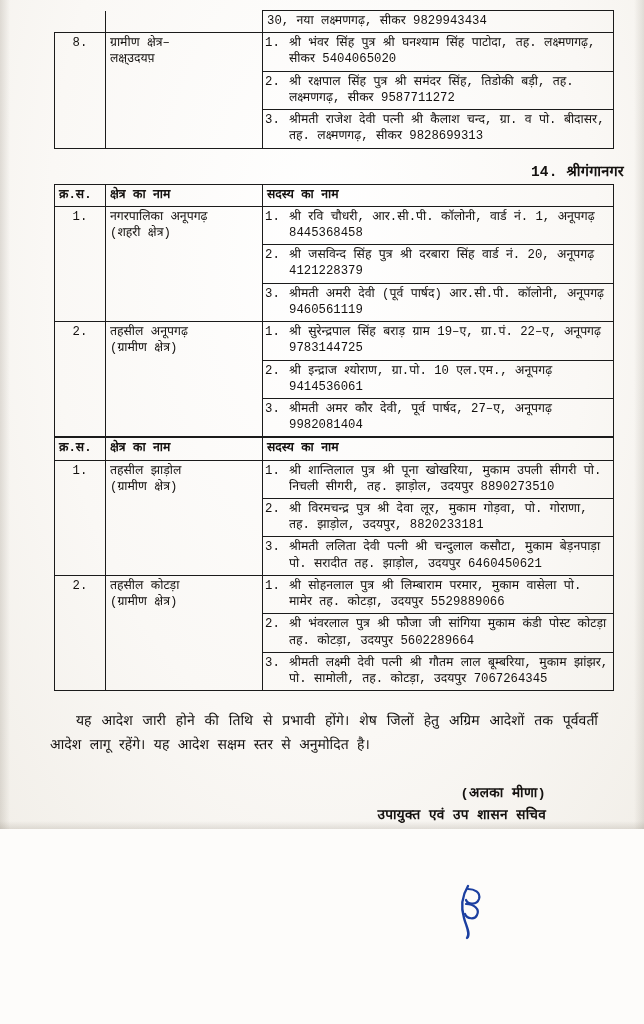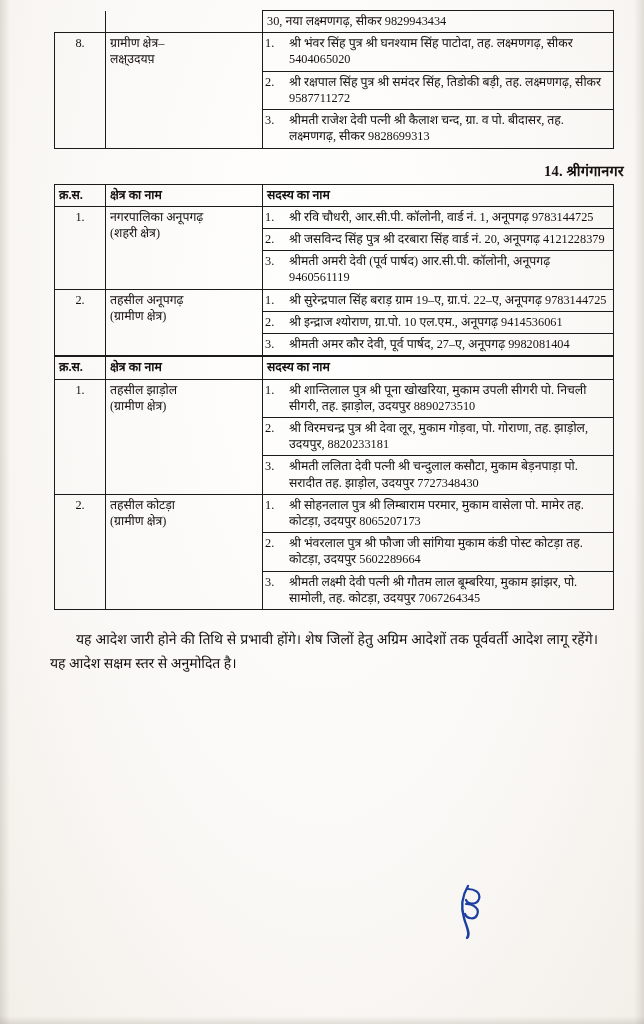--- a/index.html
+++ b/index.html
@@ -11,25 +11,26 @@
     height: 1024px;
     background: #fdfcfa;
     font-family: "Liberation Serif", serif;
     color: #14110f;
     position: relative;
     overflow: hidden;
   }
   .page {
     position: relative;
     width: 644px;
-    height: 1024px;
+    height: 829px;
     box-sizing: border-box;
     padding: 10px 20px 0 20px;
     background:
       radial-gradient(ellipse at 50% 30%, #ffffff 0%, #faf8f5 60%, #f2efe9 100%);
+    font-family: Liberation Mono, monospace;
   }
 
   
   table.doc {
     border-collapse: collapse;
     table-layout: fixed;
     font-size: 12.3px;
     line-height: 1.32;
   }
   table.doc td {
@@ -191,21 +192,21 @@
         <td class="c-sn">1.</td>
         <td class="c-area">
           <span class="area-line">नगरपालिका अनूपगढ़</span>
           <span class="area-line">(शहरी क्षेत्र)</span>
         </td>
         <td class="c-name cell-pad">
           <table class="mem">
             <tbody>
               <tr>
                 <td class="num">1.</td>
-                <td>श्री रवि चौधरी, आर.सी.पी. कॉलोनी, वार्ड नं. 1, अनूपगढ़ 9783144725</td>
+                <td>श्री रवि चौधरी, आर.सी.पी. कॉलोनी, वार्ड नं. 1, अनूपगढ़ 8445368458</td>
               </tr>
               <tr>
                 <td class="num">2.</td>
                 <td>श्री जसविन्द सिंह पुत्र श्री दरबारा सिंह वार्ड नं. 20, अनूपगढ़ 4121228379</td>
               </tr>
               <tr>
                 <td class="num">3.</td>
                 <td>श्रीमती अमरी देवी (पूर्व पार्षद) आर.सी.पी. कॉलोनी, अनूपगढ़ 9460561119</td>
               </tr>
             </tbody>
@@ -267,57 +268,61 @@
               <tr>
                 <td class="num">1.</td>
                 <td>श्री शान्तिलाल पुत्र श्री पूना खोखरिया, मुकाम उपली सीगरी पो. निचली सीगरी, तह. झाड़ोल, उदयपुर 8890273510</td>
               </tr>
               <tr>
                 <td class="num">2.</td>
                 <td>श्री विरमचन्द्र पुत्र श्री देवा लूर, मुकाम गोड़वा, पो. गोराणा, तह. झाड़ोल, उदयपुर, 8820233181</td>
               </tr>
               <tr>
                 <td class="num">3.</td>
-                <td>श्रीमती ललिता देवी पत्नी श्री चन्दुलाल कसौटा, मुकाम बेड़नपाड़ा पो. सरादीत तह. झाड़ोल, उदयपुर 7727348430</td>
+                <td>श्रीमती ललिता देवी पत्नी श्री चन्दुलाल कसौटा, मुकाम बेड़नपाड़ा पो. सरादीत तह. झाड़ोल, उदयपुर 6460450621</td>
               </tr>
             </tbody>
           </table>
         </td>
       </tr>
 
       <tr>
         <td class="c-sn">2.</td>
         <td class="c-area">
           <span class="area-line">तहसील कोटड़ा</span>
           <span class="area-line">(ग्रामीण क्षेत्र)</span>
         </td>
         <td class="c-name cell-pad">
           <table class="mem">
             <tbody>
               <tr>
                 <td class="num">1.</td>
-                <td>श्री सोहनलाल पुत्र श्री लिम्बाराम परमार, मुकाम वासेला पो. मामेर तह. कोटड़ा, उदयपुर 8065207173</td>
+                <td>श्री सोहनलाल पुत्र श्री लिम्बाराम परमार, मुकाम वासेला पो. मामेर तह. कोटड़ा, उदयपुर 5529889066</td>
               </tr>
               <tr>
                 <td class="num">2.</td>
                 <td>श्री भंवरलाल पुत्र श्री फौजा जी सांगिया मुकाम कंडी पोस्ट कोटड़ा तह. कोटड़ा, उदयपुर 5602289664</td>
               </tr>
               <tr>
                 <td class="num">3.</td>
                 <td>श्रीमती लक्ष्मी देवी पत्नी श्री गौतम लाल बूम्बरिया, मुकाम झांझर, पो. सामोली, तह. कोटड़ा, उदयपुर 7067264345</td>
               </tr>
             </tbody>
           </table>
         </td>
       </tr>
     </tbody>
   </table>
 
   <p class="closing">यह आदेश जारी होने की तिथि से प्रभावी होंगे। शेष जिलों हेतु अग्रिम आदेशों तक पूर्ववर्ती आदेश लागू रहेंगे। यह आदेश सक्षम स्तर से अनुमोदित है।</p>
 
+  <div class="sign-block">
+    <div class="name-line">(अलका मीणा)</div>
+    <div class="desig-line">उपायुक्त एवं उप शासन सचिव</div>
+  </div>
 
   <div class="sig-mark">
     <svg width="46" height="56" viewBox="0 0 46 56" fill="none" xmlns="http://www.w3.org/2000/svg">
       <path d="M20 2 C14 12, 13 24, 16 34 C18 42, 23 50, 19 54" stroke="#1b3fa0" stroke-width="2.4" stroke-linecap="round"></path>
       <path d="M20 5 C26 5, 33 8, 31 15 C29 21, 20 21, 18 16" stroke="#1b3fa0" stroke-width="2.2" stroke-linecap="round"></path>
       <path d="M18 20 C26 20, 32 25, 29 31 C27 36, 19 35, 17 30" stroke="#1b3fa0" stroke-width="2.2" stroke-linecap="round"></path>
     </svg>
   </div>
 
   <div class="edge-l"></div>

